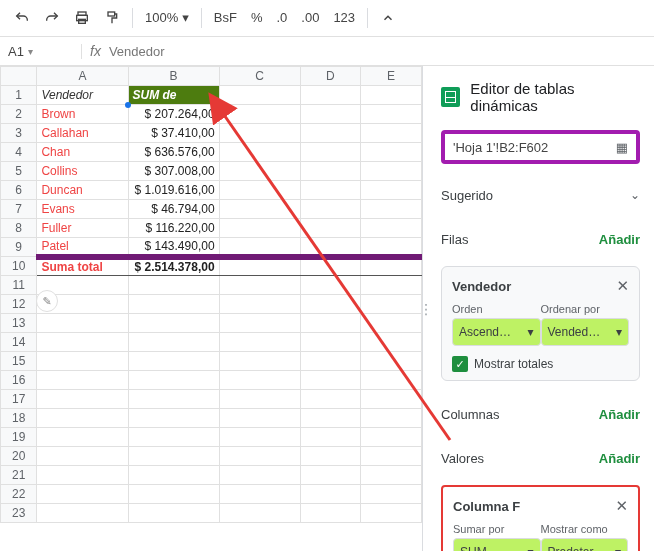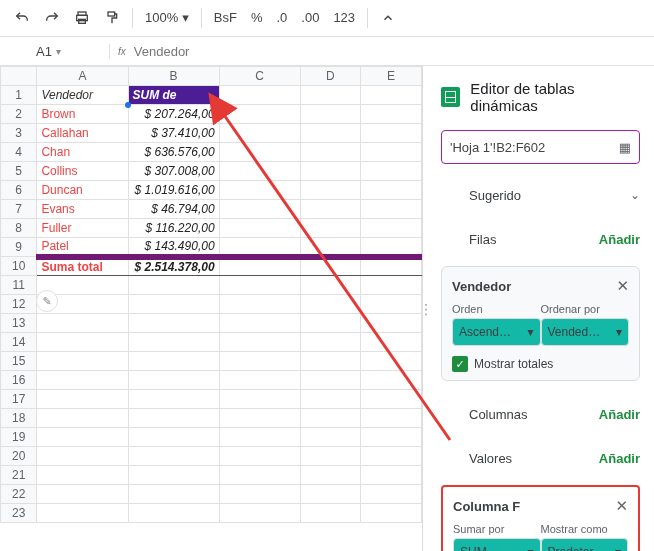--- a/index.html
+++ b/index.html
@@ -4,68 +4,68 @@
 <style>
 * { box-sizing: border-box; margin: 0; padding: 0; font-family: Arial, sans-serif; }
 body { width: 654px; height: 551px; background: #fff; position: relative; overflow: hidden; }
 
 .toolbar { height: 36px; display: flex; align-items: center; padding: 0 8px; gap: 2px; border-bottom: 1px solid transparent; }
 .tool-btn { width: 28px; height: 28px; display: flex; align-items: center; justify-content: center; border-radius: 4px; cursor: pointer; color: #444; }
 .tool-sep { width: 1px; height: 20px; background: #dadce0; margin: 0 4px; }
 .zoom { font-size: 13px; color: #444; padding: 0 6px; display: flex; align-items: center; gap: 4px; cursor: pointer; }
 .fmt { font-size: 13px; color: #444; padding: 0 6px; cursor: pointer; }
 
-.formula-row { height: 30px; display: flex; align-items: center; border-top: 1px solid #e0e0e0; border-bottom: 1px solid #e0e0e0; padding-left: 28px; }
+.formula-row { height: 30px; display: flex; align-items: center; border-top: 1px solid #e0e0e0; border-bottom: 1px solid #e0e0e0; }
 .cell-ref { width: 82px; padding: 0 8px; font-size: 13px; color: #444; border-right: 1px solid #e0e0e0; cursor: pointer; display: flex; align-items: center; gap: 4px; }
-.fx { padding: 0 8px; color: #777; font-style: italic; font-size: 10px; }
+.fx { padding: 0 8px; color: #777; font-style: italic; font-size: 14px; }
 .formula-val { font-size: 13px; color: #777; }
 
 .main { display: flex; height: calc(551px - 66px); }
 .sheet { width: 422px; position: relative; overflow: hidden; }
 .grid { width: 100%; border-collapse: collapse; table-layout: fixed; }
 .grid th, .grid td { border: 1px solid #e0e0e0; font-size: 12px; height: 19px; padding: 0 4px; overflow: hidden; white-space: nowrap; }
 .grid th { background: #f8f9fa; color: #5f6368; font-weight: normal; text-align: center; }
 .rowh { width: 36px; text-align: center; color: #5f6368; background: #f8f9fa; }
 .colA { width: 90px; }
 .colB { width: 90px; }
 .colC { width: 80px; }
 .colD { width: 60px; }
 .colE { width: 60px; }
 .hdr-row td { font-style: italic; color: #333; }
-.hdr-row .colB-cell { background: #4c1d95; color: #fff; font-style: italic; font-weight: bold; }
-.val-cell { text-align: right; color: #222; font-style: italic; }
+.hdr-row .colB-cell { background: #4d7c0f; color: #fff; font-style: italic; font-weight: bold; }
+.val-cell { text-align: right; color: #222; }
 .name-cell { color: #ef4444; }
 .total-row td { border-top: 6px solid #701a75; border-bottom: 1px solid #555; font-weight: bold; }
 .sel-corner { position: absolute; width: 6px; height: 6px; background: #1a73e8; border-radius: 50%; }
 
 .vsep { width: 1px; background: #dadce0; }
 .panel { flex: 1; background: #fff; position: relative; padding: 0 0 0 4px; overflow: hidden; }
 .panel-drag { position: absolute; left: -4px; top: 50%; transform: translateY(-50%); color: #9aa0a6; font-size: 14px; cursor: col-resize; }
 .panel-hdr { display: flex; align-items: center; gap: 10px; padding: 14px 14px 10px 14px; }
 .panel-hdr .gicon { width: 20px; height: 20px; background: #0f9d58; border-radius: 2px; position: relative; }
 .panel-hdr .gicon:before { content: ""; position: absolute; inset: 4px; border: 1px solid #fff; }
 .panel-hdr .gicon:after { content: ""; position: absolute; left: 4px; right: 4px; top: 50%; height: 1px; background: #fff; }
 .panel-title { font-size: 15px; color: #202124; }
-.range-box { margin: 6px 14px; border: 1px solid #a21caf; border-radius: 4px; height: 34px; display: flex; align-items: center; padding: 0 8px; justify-content: space-between; font-size: 13px; color: #444; }
+.range-box { margin: 6px 14px; border: 4px solid #a21caf; border-radius: 4px; height: 34px; display: flex; align-items: center; padding: 0 8px; justify-content: space-between; font-size: 13px; color: #444; }
 .range-box .gridicon { color: #5f6368; }
 .section { padding: 10px 14px 4px 14px; }
-.section-row { display: flex; justify-content: space-between; align-items: center; height: 30px; margin-left: 28px; }
+.section-row { display: flex; justify-content: space-between; align-items: center; height: 30px; }
 .section-row .lbl { font-size: 13px; color: #3c4043; }
 .add-btn { color: #1e8e3e; font-size: 13px; font-weight: bold; cursor: pointer; background: none; border: none; text-align: right; }
 .chev { color: #5f6368; cursor: pointer; font-size: 12px; }
 
 .card { margin: 8px 14px; border: 1px solid #dadce0; border-radius: 6px; background: #f8f9fa; padding: 10px 10px 8px 10px; }
 .card.redbox { border: 2px solid #e53935; border-radius: 4px; background: #fff; }
 .card-h { display: flex; justify-content: space-between; align-items: center; margin-bottom: 8px; }
 .card-h .t { font-size: 13px; font-weight: bold; color: #3c4043; }
 .close-x { color: #5f6368; cursor: pointer; font-size: 15px; }
 .card-row { display: flex; }
 .mini { flex: 1; }
 .mini .ml { font-size: 11px; color: #5f6368; margin-bottom: 3px; }
-.mini .sel { height: 28px; border: 1px solid #dadce0; background: #14b8a6; border-radius: 4px; display: flex; align-items: center; justify-content: space-between; padding: 0 6px; font-size: 12px; color: #3c4043; cursor: pointer; }
+.mini .sel { height: 28px; border: 1px solid #dadce0; background: #bef264; border-radius: 4px; display: flex; align-items: center; justify-content: space-between; padding: 0 6px; font-size: 12px; color: #3c4043; cursor: pointer; }
 .chk { display: flex; align-items: center; gap: 6px; margin-top: 10px; font-size: 12px; color: #3c4043; }
 .chk .box { width: 16px; height: 16px; background: #1e8e3e; border-radius: 2px; display: flex; align-items: center; justify-content: center; color: #fff; font-size: 11px; }
 
 .arrow-svg { position: absolute; left: 0; top: 0; pointer-events: none; z-index: 50; }
 
 .edit-badge { position: absolute; left: 36px; top: 224px; width: 22px; height: 22px; border-radius: 11px; background: #fff; border: 1px solid #e0e0e0; display: flex; align-items: center; justify-content: center; color: #888; font-size: 11px; }
 </style>
 </head>
 <body>
 

